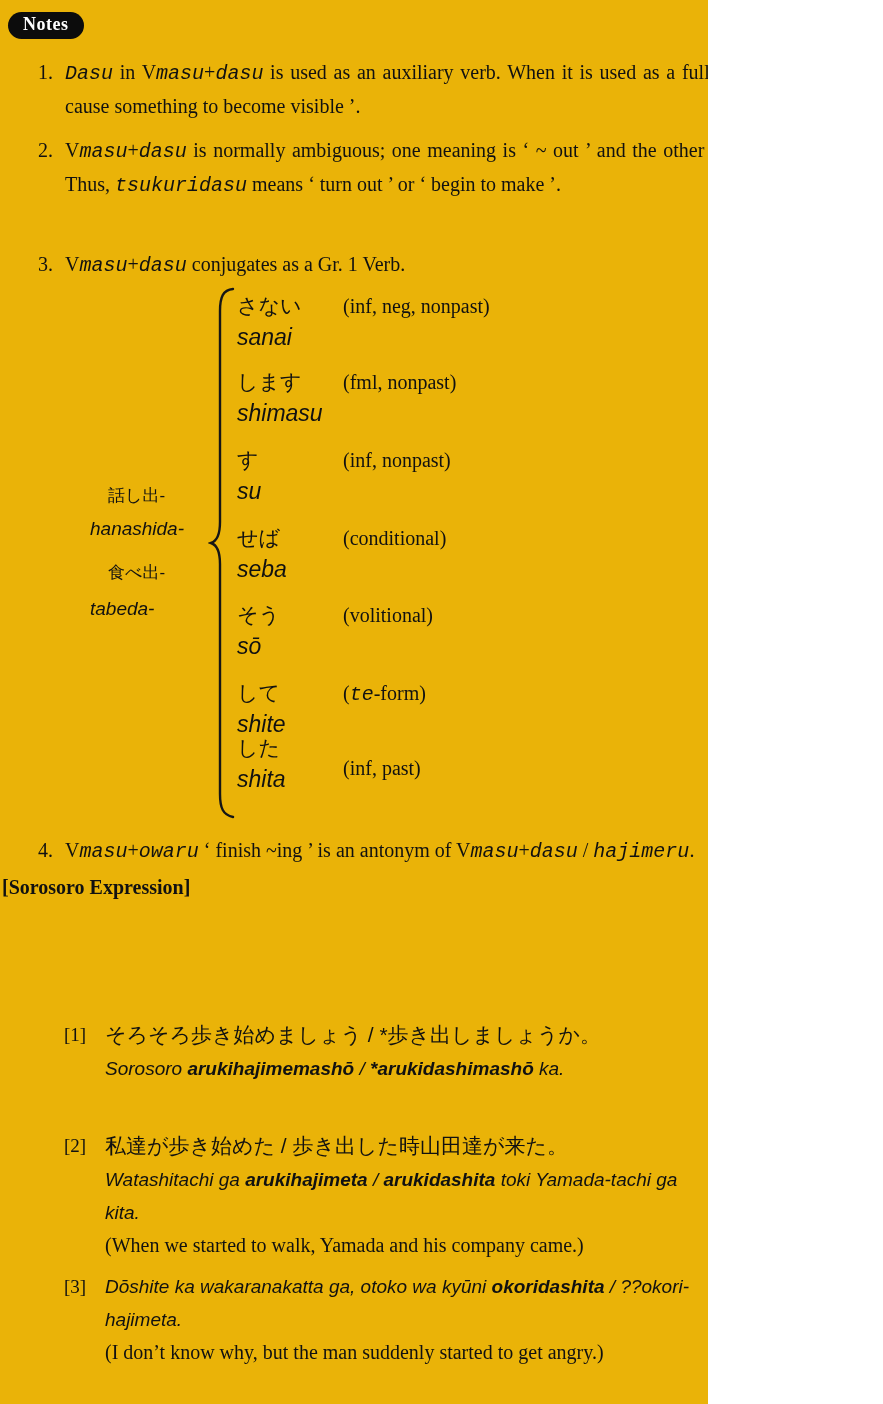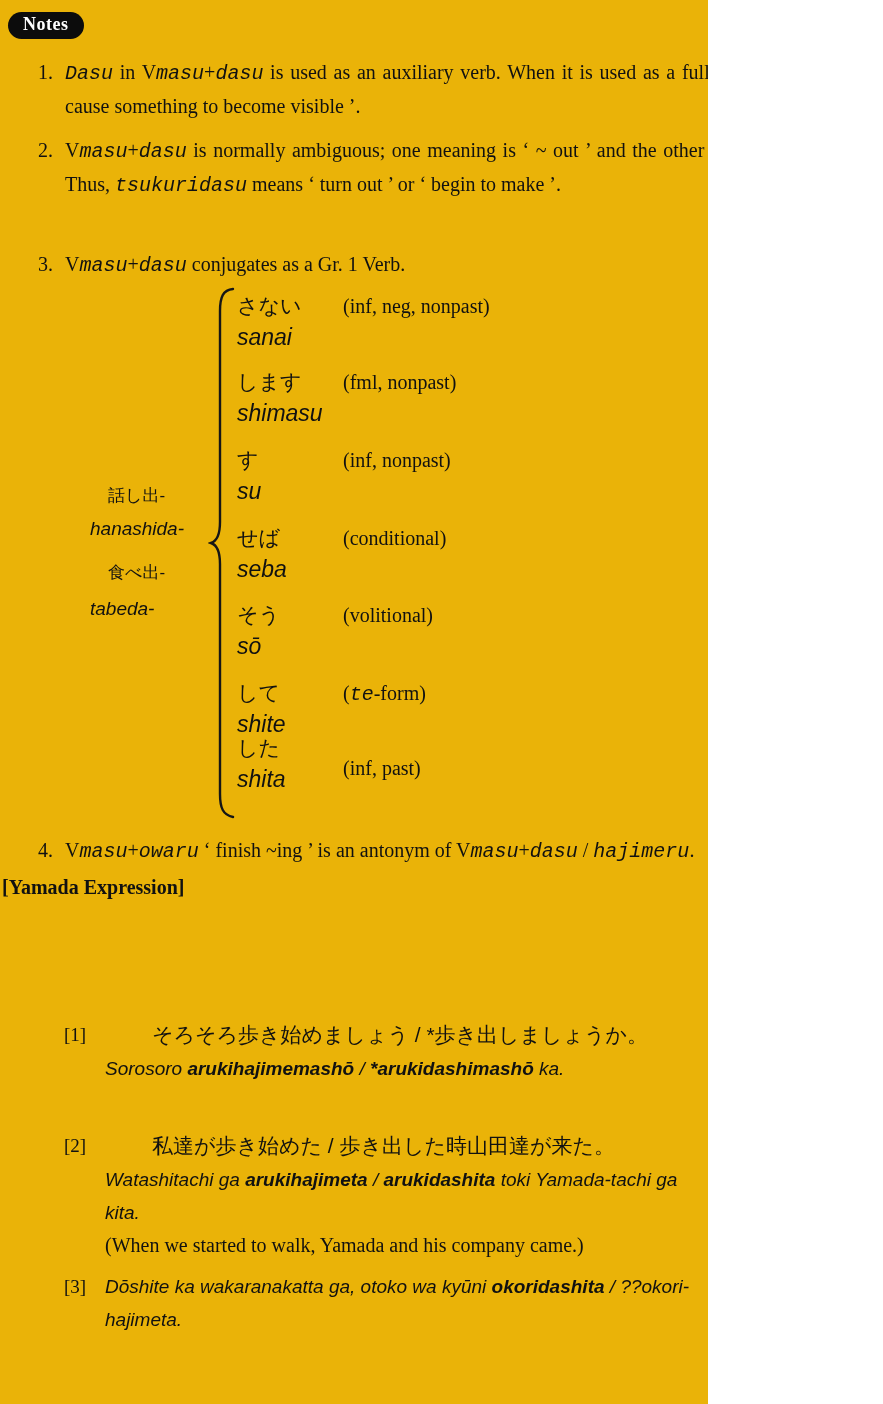--- a/index.html
+++ b/index.html
@@ -68,21 +68,21 @@
   
   .example{
     position:absolute;left:64px;width:782px;
     display:flex;
   }
   .example .exnum{
     flex:0 0 41px;
     line-height:34px;font-size:19px;
   }
   .example .excontent{flex:1;}
-  .jpline{font-family:sans-serif;font-size:21px;line-height:34px;margin-left:47px;}
+  .jpline{font-family:sans-serif;font-size:21px;line-height:34px;}
   .romline{font-family:"Liberation Sans",sans-serif;font-style:italic;font-size:19px;line-height:33px;}
   .enline{font-family:"Liberation Serif",serif;font-size:20px;line-height:33px;}
 </style>
 </head>
 <body>
 
 <div class="page">
 
   <div class="notes-badge">
     <span>Notes</span>
@@ -152,21 +152,21 @@
     <div class="form">した</div>
     <div class="tromaji">shita</div>
   </div>
   <div class="tdesc" style="top:752px"><span>(inf, past)</span></div>
 
   <div class="note" style="top:834px">
     <span class="num">4.</span>
     <div class="ntext"><span>V</span><span class="it">masu</span><span>+</span><span class="it">owaru</span><span> ‘ finish ~ing ’ is an antonym of V</span><span class="it">masu</span><span>+</span><span class="it">dasu</span><span> / </span><span class="it">hajimeru</span><span>.</span></div>
   </div>
 
-  <div class="re-header">[Yamada Expression]</div>
+  <div class="re-header">[Sorosoro Expression]</div>
 
   <div class="example" style="top:1018px">
     <span class="exnum">[1]</span>
     <div class="excontent">
       <div class="jpline"><span>そろそろ歩き始めましょう / *歩き出しましょうか。</span></div>
       <div class="romline"><span>Sorosoro </span><span class="bi">arukihajimemashō</span><span> / </span><span class="bi">*arukidashimashō</span><span> ka.</span></div>
     </div>
   </div>
 
   <div class="example" style="top:1129px">
@@ -175,16 +175,17 @@
       <div class="jpline"><span>私達が歩き始めた / 歩き出した時山田達が来た。</span></div>
       <div class="romline"><span>Watashitachi ga </span><span class="bi">arukihajimeta</span><span> / </span><span class="bi">arukidashita</span><span> toki Yamada-tachi ga</span><br><span>kita.</span></div>
       <div class="enline"><span>(When we started to walk, Yamada and his company came.)</span></div>
     </div>
   </div>
 
   <div class="example" style="top:1270px">
     <span class="exnum">[3]</span>
     <div class="excontent">
       <div class="romline"><span>Dōshite ka wakaranakatta ga, otoko wa kyūni </span><span class="bi">okoridashita</span><span> / ??okori-</span><br><span>hajimeta.</span></div>
+      <div class="enline"><span>(I don’t know why, but the man suddenly started to get angry.)</span></div>
     </div>
   </div>
 
 </div>
 
 </body></html>

